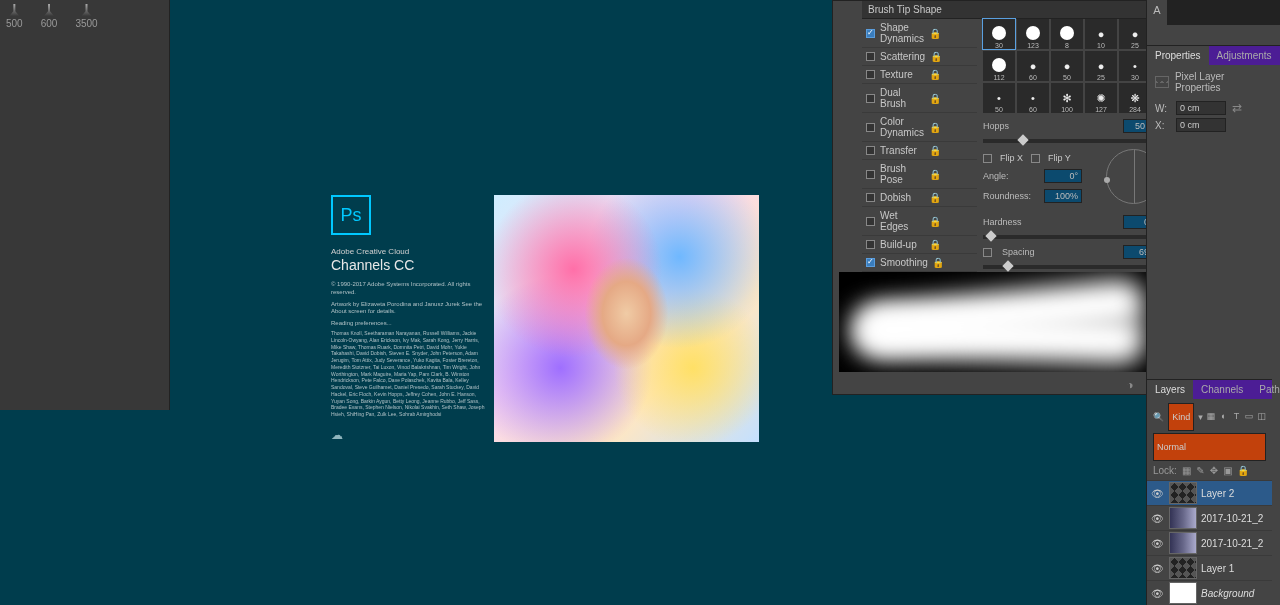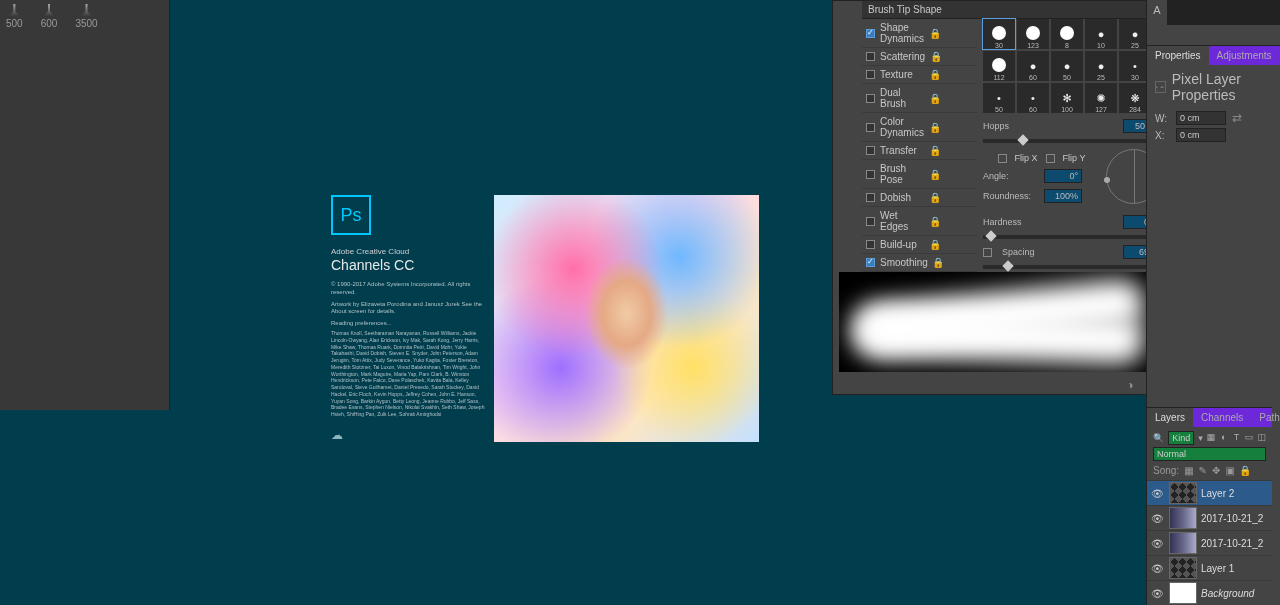--- a/index.html
+++ b/index.html
@@ -51,47 +51,47 @@
 .thumb.sel { outline: 1px solid #5aa0e0; }
 .thumb .glyph { color: #eee; font-size: 11px; margin-bottom: 2px; line-height: 1; }
 .ctrl-row { display: flex; align-items: center; margin: 6px 0; font-size: 9px; color: #bbb; gap: 6px; }
 .ctrl-row .label { width: 55px; }
 .ctrl-row .val { width: 38px; text-align: right; background: #0c4a6e; padding: 1px 3px; border: 1px solid #222; }
 .slider { height: 4px; background: #2a2a2a; position: relative; margin: 2px 0 6px; }
 .slider .knob { position: absolute; top: -3px; width: 8px; height: 8px; background: #ccc; transform: rotate(45deg); }
 .angle-circle { width: 55px; height: 55px; border: 1px solid #777; border-radius: 50%; position: relative; margin-left: auto; }
 .angle-circle::after { content: ""; position: absolute; left: 50%; top: 0; width: 1px; height: 100%; background: #777; }
 .angle-circle .hdot { position: absolute; width: 6px; height: 6px; background: #aaa; border-radius: 50%; }
-.flip-row { display: flex; gap: 8px; align-items: center; font-size: 9px; margin: 4px 0; justify-content: center; }
+.flip-row { display: flex; gap: 8px; align-items: center; font-size: 9px; margin: 4px 0; }
 .flip-row .cb { width: 9px; height: 9px; border: 1px solid #888; }
 .brush-preview { position: absolute; bottom: 22px; left: 6px; right: 6px; height: 100px; background: #000; overflow: hidden; }
 .brush-preview .stroke { position: absolute; left: 5%; top: 40%; width: 90%; height: 48px; background: #fff; filter: blur(12px); border-radius: 40px; transform: rotate(2deg); }
 .brush-preview .stroke2 { position: absolute; left: 5%; top: 20%; width: 90%; height: 48px; background: #fff; filter: blur(12px); border-radius: 40px; transform: rotate(-6deg); }
 .brush-footer { position: absolute; bottom: 2px; right: 10px; display: flex; gap: 12px; color: #888; font-size: 12px; }
 
 
 .right-col { position: absolute; left: 1146px; top: 0; bottom: 0; right: 0; background: #444; border-left: 1px solid #222; }
 .mini-tool { width: 20px; text-align: center; color: #bbb; font-size: 11px; padding: 4px 0; }
 .dark-strip { position: absolute; left: 20px; top: 0; right: 0; height: 25px; background: #222; }
 .panel { border-top: 1px solid #222; }
-.panel-tabs { display: flex; background: #6d28d9; font-size: 10px; }
+.panel-tabs { display: flex; background: #4c1d95; font-size: 10px; }
 .panel-tabs .tab { padding: 4px 8px; color: #aaa; }
 .panel-tabs .tab.on { background: #444; color: #ddd; }
 .props { padding: 6px 8px; font-size: 10px; color: #ccc; }
-.props-head { display: flex; align-items: center; gap: 6px; margin-bottom: 8px; font-size: 14px; color: #bbb; }
+.props-head { display: flex; align-items: center; gap: 6px; margin-bottom: 8px; font-size: 10px; color: #bbb; }
 .props-head .ic { width: 14px; height: 12px; background: linear-gradient(45deg,#666 25%, transparent 25%), linear-gradient(-45deg,#666 25%, transparent 25%); background-size: 6px 6px; border: 1px solid #666; }
 .dim-row { display: flex; align-items: center; gap: 6px; margin: 3px 0; }
 .dim-row .lbl { width: 15px; color: #bbb; }
 .dim-row .val { width: 50px; background: #333; border: 1px solid #222; padding: 1px 3px; font-size: 9px; }
 .link-ic { color: #888; font-size: 12px; }
 
 .layers-panel { position: absolute; bottom: 0; left: 0; right: 8px; background: #444; }
 .layers-controls { padding: 2px 6px; font-size: 9px; color: #aaa; }
 .lc-row { display: flex; align-items: center; gap: 4px; margin: 2px 0; }
-.lc-row select, .lc-row .box { background: #15803d; border: 1px solid #222; color: #ccc; font-size: 9px; padding: 1px 3px; }
+.lc-row select, .lc-row .box { background: #c2410c; border: 1px solid #222; color: #ccc; font-size: 9px; padding: 8px 3px; }
 .lc-row .ic { width: 14px; height: 12px; display: inline-block; color: #aaa; text-align: center; font-size: 9px; }
 .lock-row { display: flex; gap: 5px; padding: 2px 0; color: #999; font-size: 10px; }
 .layer-list { }
 .layer-row { display: flex; align-items: center; gap: 4px; padding: 1px 4px; border-top: 1px solid #3a3a3a; font-size: 10px; }
 .layer-row .eye { width: 14px; color: #ccc; }
 .layer-row .thumb { width: 28px; height: 22px; background: #222; border: 1px solid #666; font-size: 0; }
 .layer-row .thumb.checker { background-image: linear-gradient(45deg,#555 25%,transparent 25%),linear-gradient(-45deg,#555 25%,transparent 25%),linear-gradient(45deg,transparent 75%,#555 75%),linear-gradient(-45deg,transparent 75%,#555 75%); background-size: 8px 8px; }
 .layer-row .thumb.white { background:#fff; }
 .layer-row .thumb.img { background: linear-gradient(90deg,#335,#668,#aac); }
 .layer-row .name { flex: 1; color: #ddd; }
@@ -354,21 +354,21 @@
           <span class="ic">▦</span>
           <span class="ic">◐</span>
           <span class="ic">T</span>
           <span class="ic">▭</span>
           <span class="ic">◫</span>
         </div>
       <div class="lc-row">
           <span class="box" style="flex:1">Normal</span>
         </div>
       <div class="lock-row">
-          <span>Song:</span>
+          <span>Lock:</span>
           <span>▦</span>
           <span>✎</span>
           <span>✥</span>
           <span>▣</span>
           <span>🔒</span>
         </div>
     </div>
     <div class="layer-list" id="layer-list">
         <div class="layer-row sel">
           <span class="eye">👁</span>

